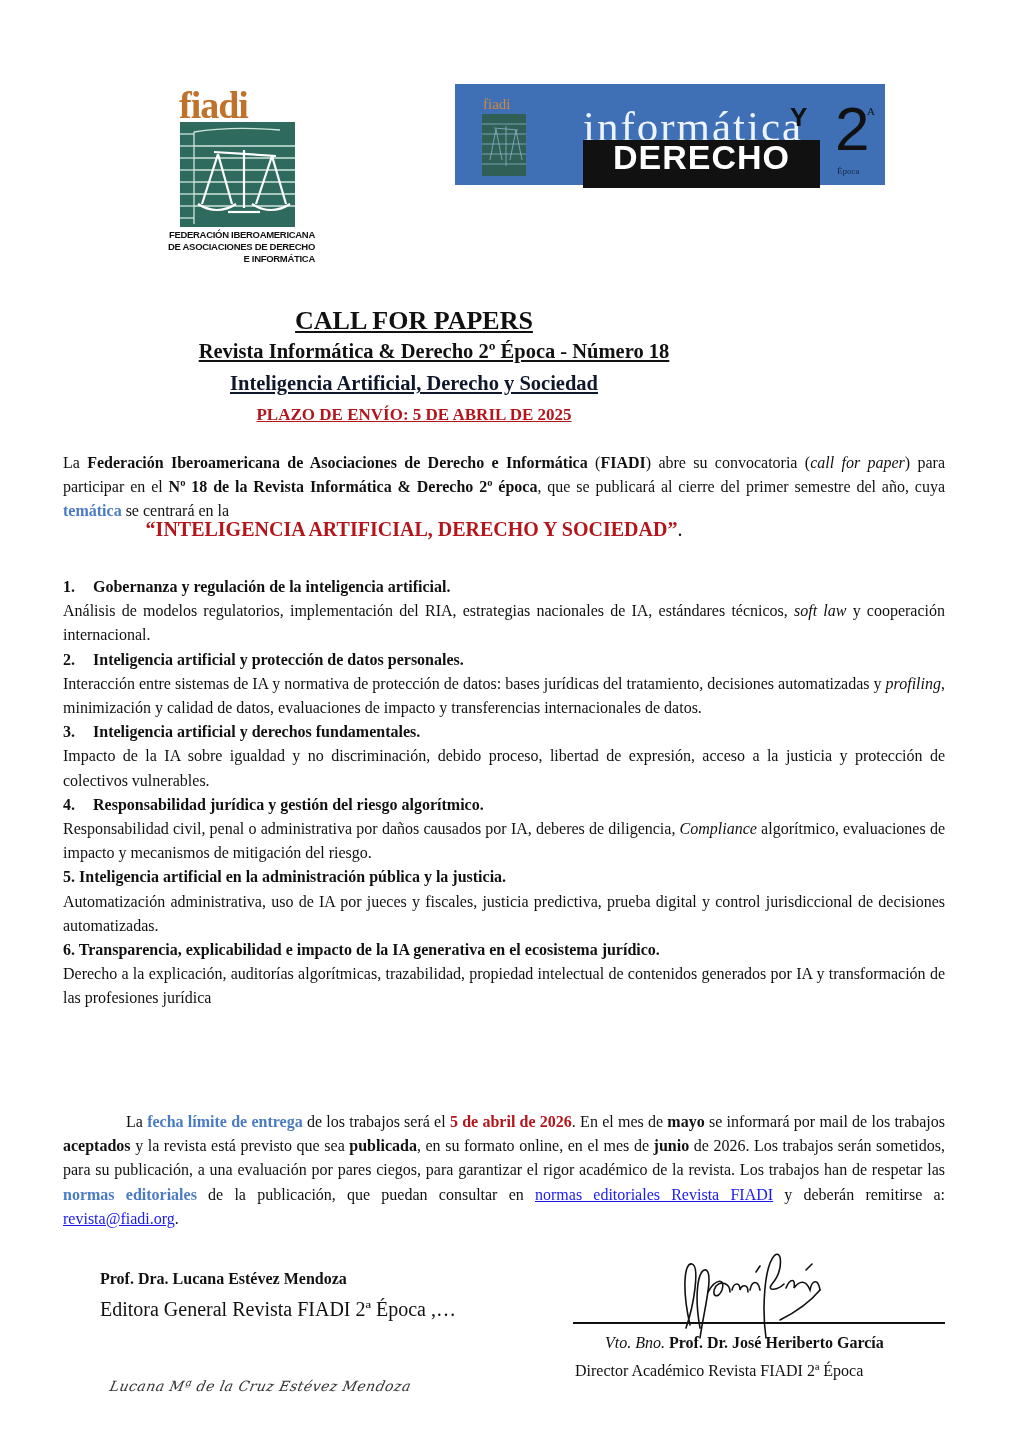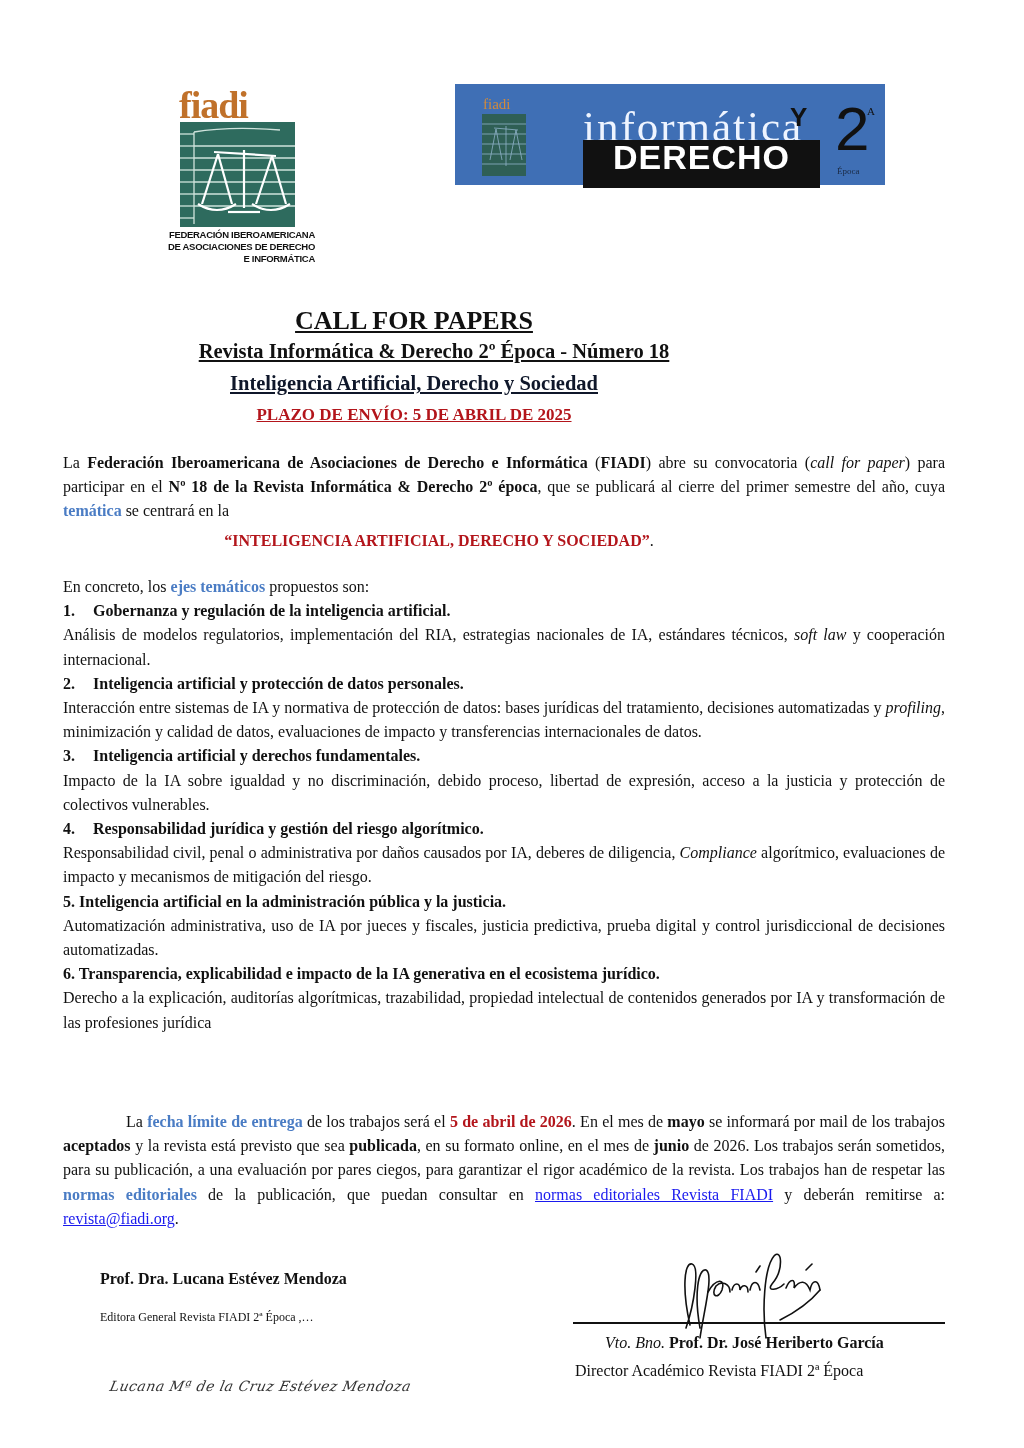--- a/index.html
+++ b/index.html
@@ -43,29 +43,29 @@
   #title-deadline { top:405px; font-size:17px; font-weight:bold; text-decoration:underline; color:#b3151b; }
 
   
   .para { left:63px; width:882px; font-size:16px; line-height:24.2px; text-align:justify; }
   .b { font-weight:bold; }
   .i { font-style:italic; }
   .blue { color:#4a7cc4; font-weight:bold; }
   .red { color:#b3151b; font-weight:bold; }
   a.link { color:#1a1aee; text-decoration:underline; }
   #intro { top:451px; }
-  #intro-quote { top:532px; font-size:16px; font-weight:bold; color:#b3151b;padding-left:25px; }
+  #intro-quote { top:518px; font-size:20px; font-weight:bold; color:#b3151b; }
   #axes-intro { top:575px; }
   .axis-head { font-weight:bold; }
   .axis-num { display:inline-block; width:30px; }
   #deadline-para { top:1110px; text-indent:63px; }
 
   
   #sig-left-name { left:100px; top:1270px; font-size:16px; font-weight:bold; }
-  #sig-left-role { left:100px; top:1298px; font-size:12px;margin-top:12px; }
+  #sig-left-role { left:100px; top:1298px; font-size:20px; }
   #sig-left-script { left:110px; top:1378px; font-size:14px; font-style:italic; color:#333;
       font-family:"DejaVu Serif", serif; letter-spacing:0.5px; transform:skewX(-12deg); }
   #sig-right-line { left:573px; top:1322px; width:372px; height:2px; background:#111; }
   #sig-right-svg { left:660px; top:1250px; }
   #sig-right-name { left:605px; top:1334px; font-size:16px; }
   #sig-right-role { left:575px; top:1362px; font-size:16px; }
 </style>
 </head>
 <body>
 
@@ -138,21 +138,20 @@
 
 <div id="title-main" class="abs center">CALL FOR PAPERS</div>
 <div id="title-sub" class="abs center">Revista Informática &amp; Derecho 2º Época - Número 18</div>
 <div id="title-topic" class="abs center">Inteligencia Artificial, Derecho y Sociedad</div>
 <div id="title-deadline" class="abs center">PLAZO DE ENVÍO: 5 DE ABRIL DE 2025</div>
 
 <div id="intro" class="abs para"><span>La </span><span class="b">Federación Iberoamericana de Asociaciones de Derecho e Informática</span><span> (</span><span class="b">FIADI</span><span>) abre su convocatoria (</span><span class="i">call for paper</span><span>) para participar en el </span><span class="b">Nº 18 de la Revista Informática &amp; Derecho 2º época</span><span>, que se publicará al cierre del primer semestre del año, cuya </span><span class="blue">temática</span><span> se centrará en la</span></div>
 <div id="intro-quote" class="abs center"><span>“INTELIGENCIA ARTIFICIAL, DERECHO Y SOCIEDAD”</span><span style="color:#111;font-weight:normal">.</span></div>
 
 <div id="axes-intro" class="abs para">
-  <div><span>En concreto, los </span><span class="blue">ejes temáticos</span><span> propuestos son:</span></div>
 
   <div>
     <div class="axis-head"><span class="axis-num">1.</span><span>Gobernanza y regulación de la inteligencia artificial.</span></div>
     <div><span>Análisis de modelos regulatorios, implementación del RIA, estrategias nacionales de IA, estándares técnicos, </span><span class="i">soft law</span><span> y cooperación internacional.</span></div>
   </div>
   <div>
     <div class="axis-head"><span class="axis-num">2.</span><span>Inteligencia artificial y protección de datos personales.</span></div>
     <div><span>Interacción entre sistemas de IA y normativa de protección de datos: bases jurídicas del tratamiento, decisiones automatizadas y </span><span class="i">profiling</span><span>, minimización y calidad de datos, evaluaciones de impacto y transferencias internacionales de datos.</span></div>
   </div>
   <div>

